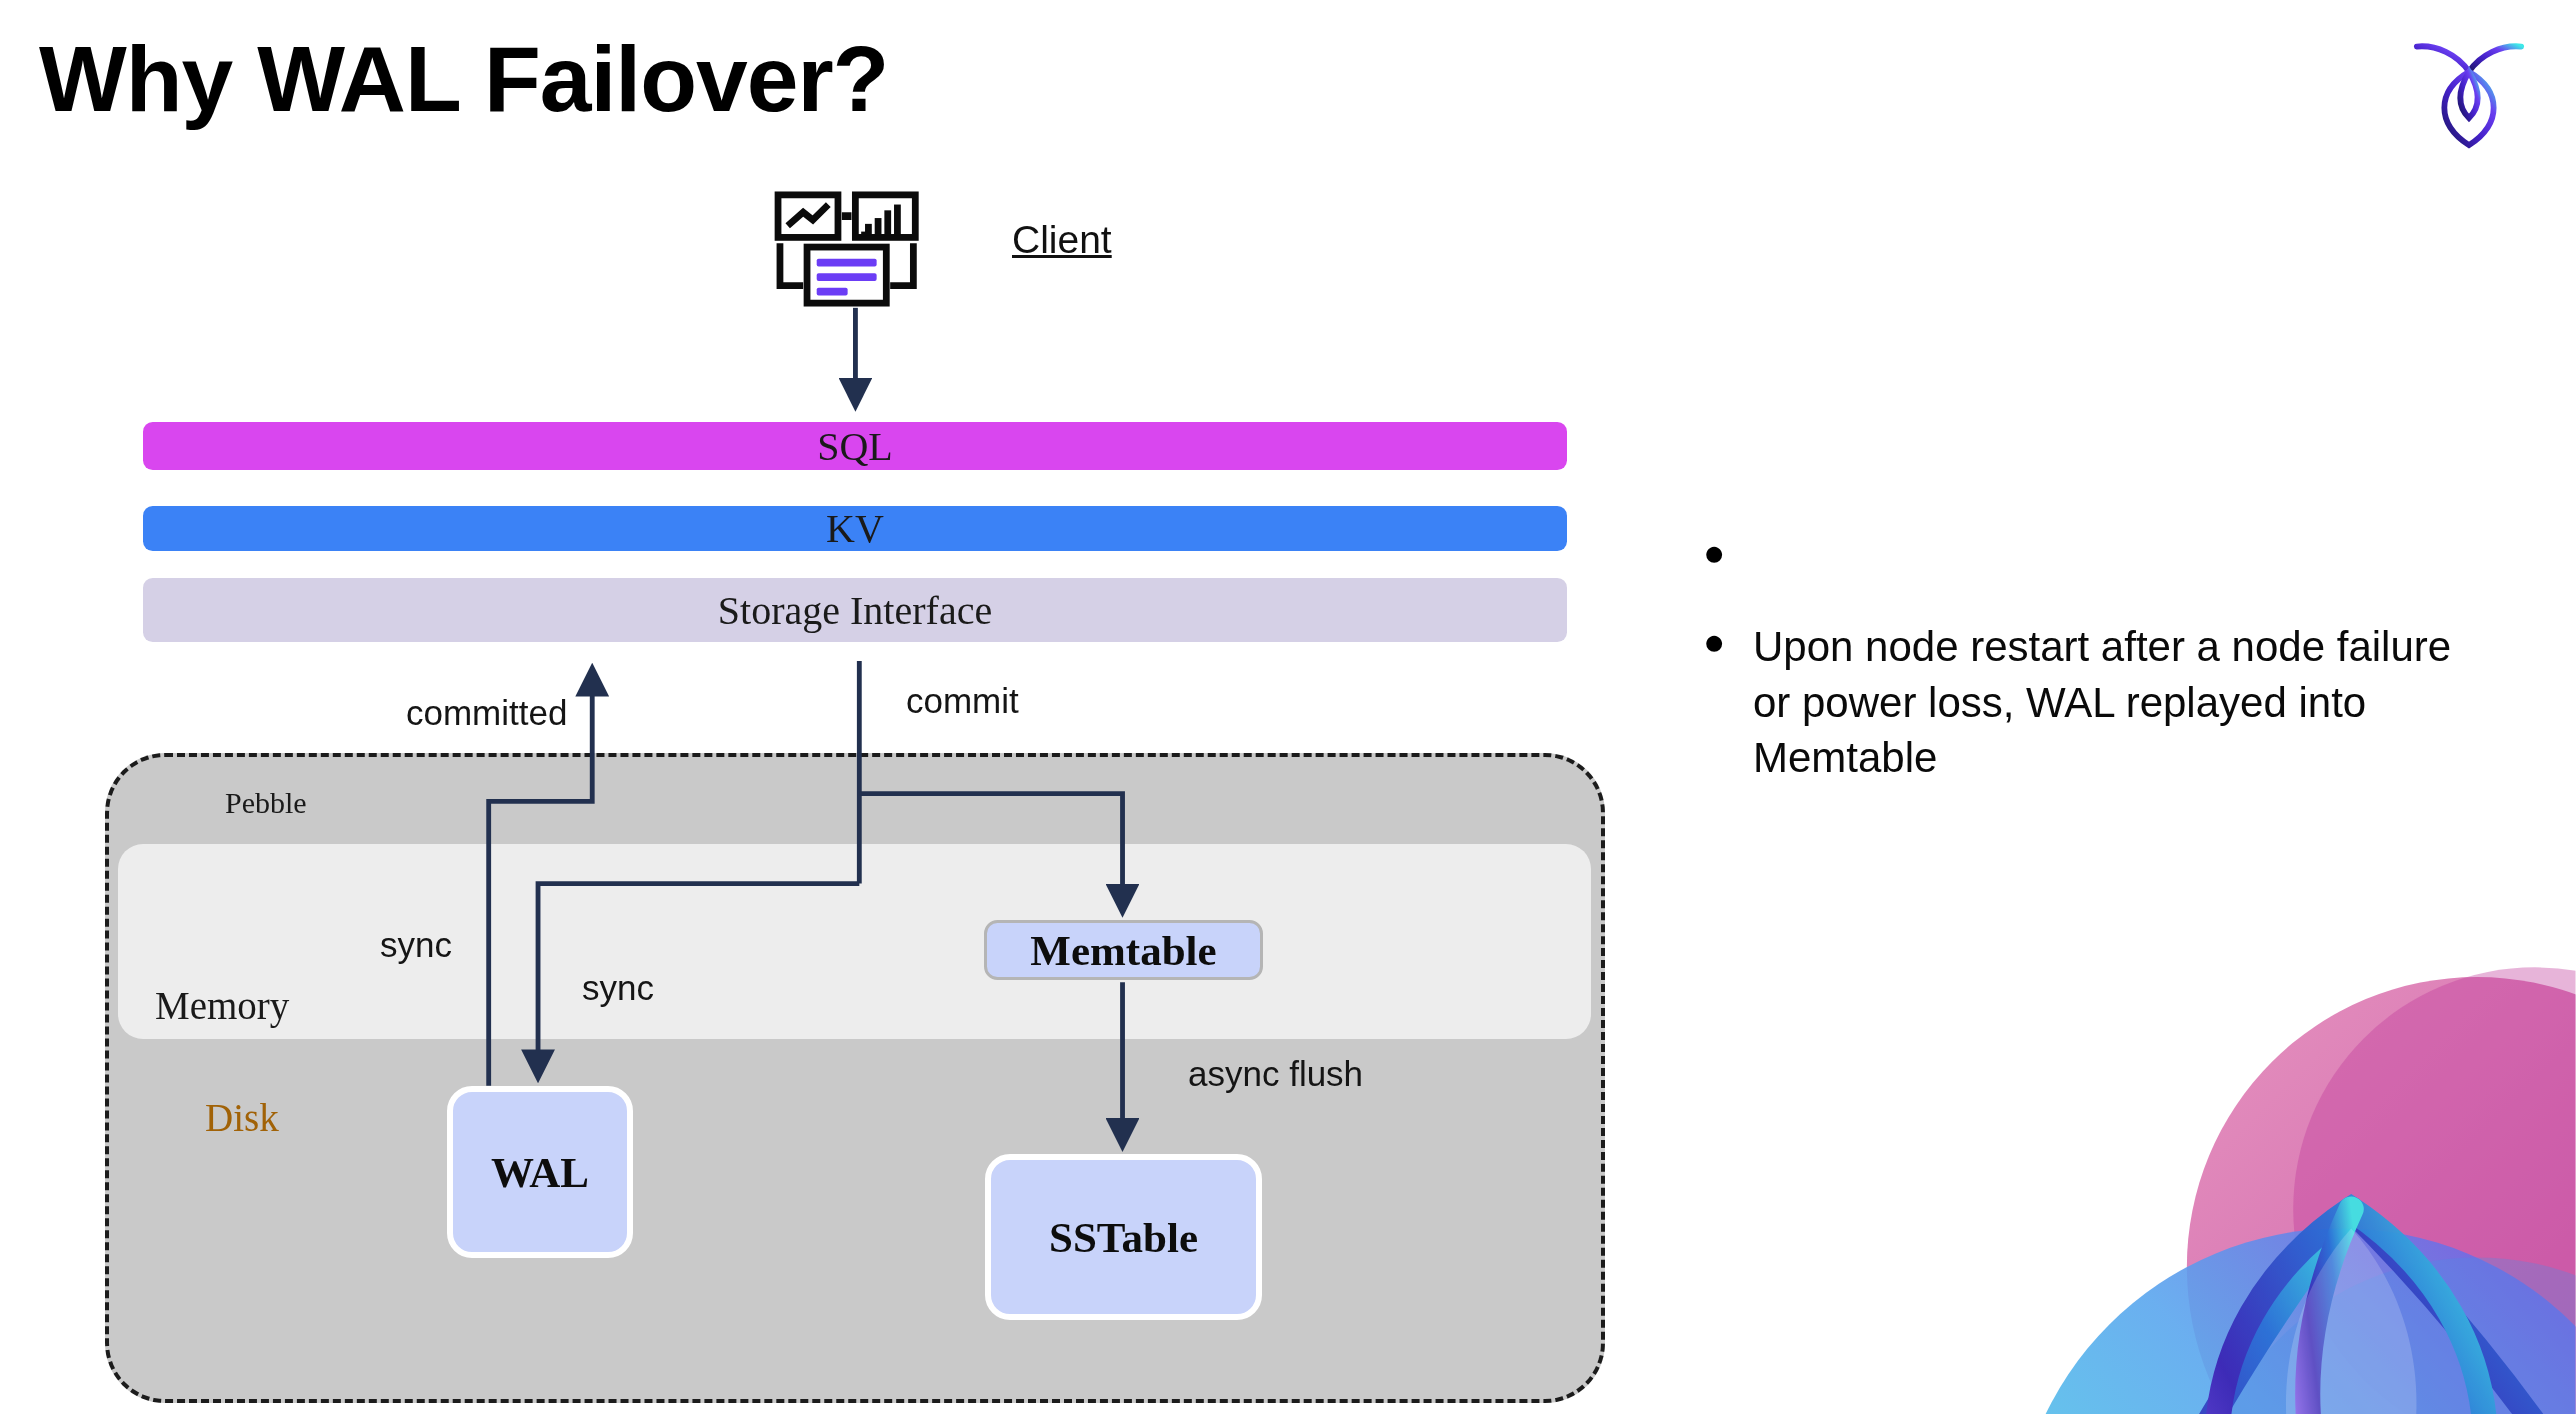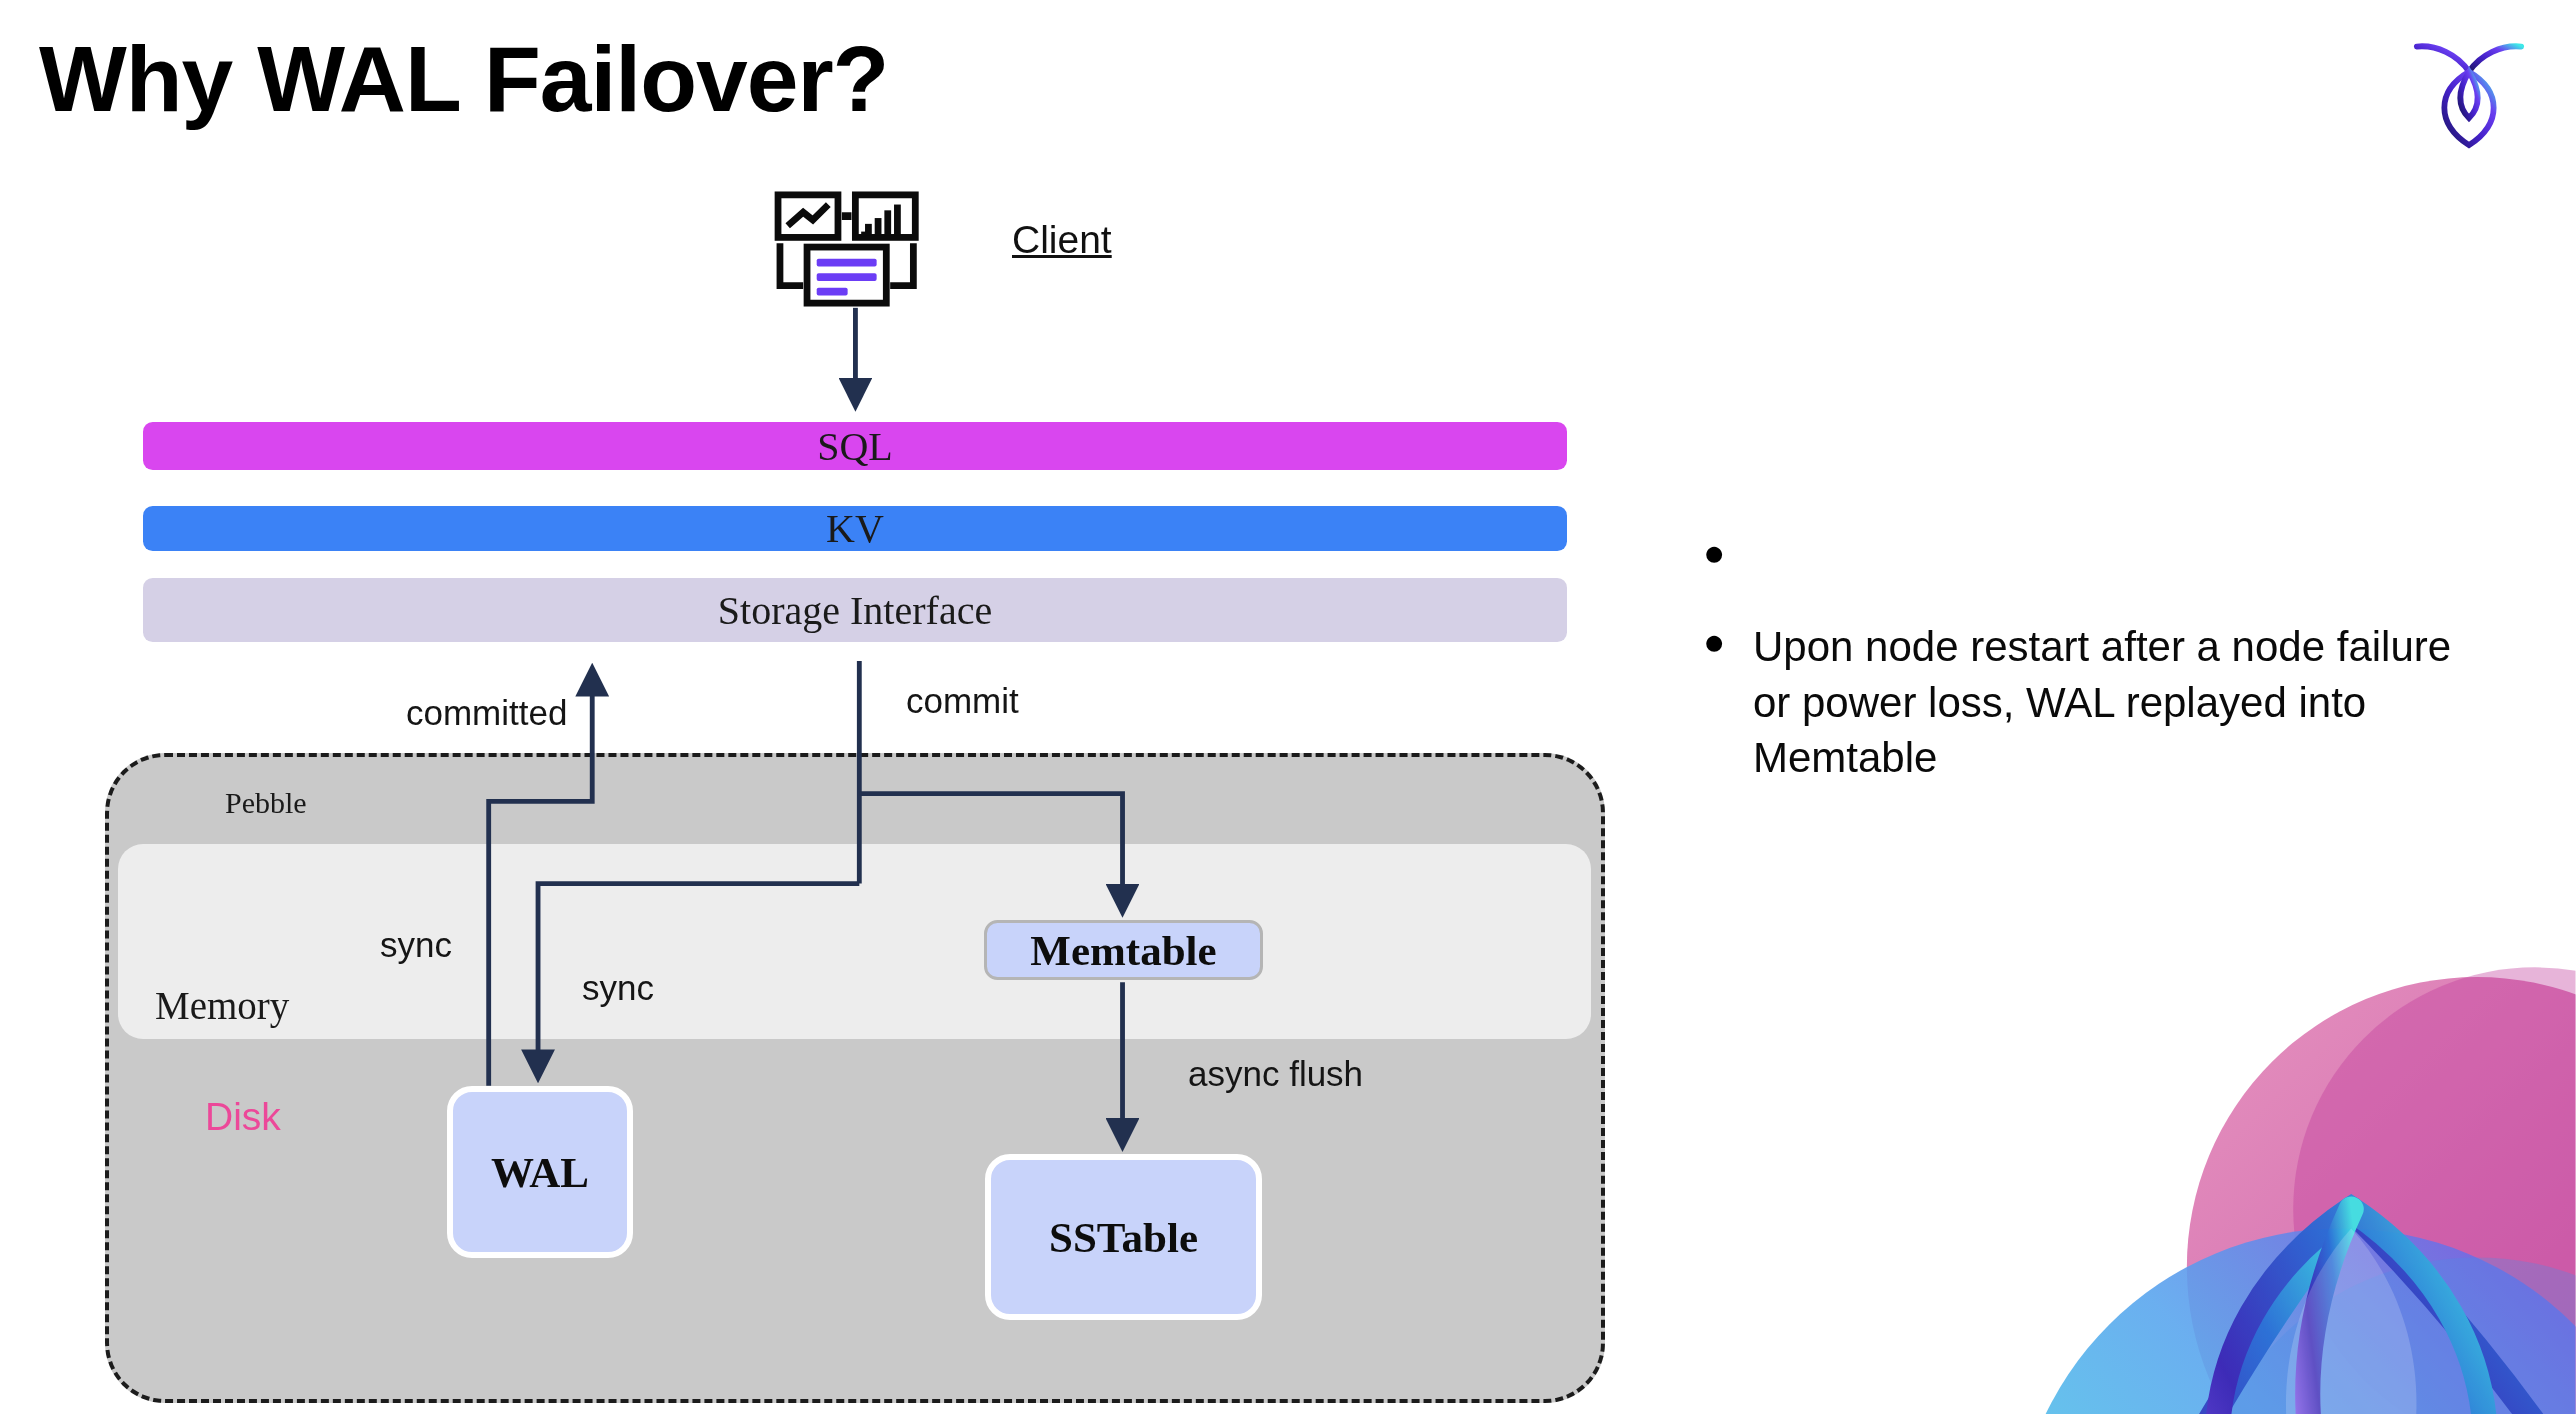--- a/index.html
+++ b/index.html
@@ -63,22 +63,22 @@
   
   #memory-band{
     left:118px; top:844px; width:1473px; height:195px;
     background:#ededed; border-radius:25px;
   }
   #memory-label{
     left:155px; top:983px; font-size:39px; color:#1a1a1a;
     font-family:"Liberation Serif", serif;
   }
   #disk-label{
-    left:205px; top:1095px; font-size:39px; color:#ec4899;
-    font-family:Liberation Sans, sans-serif;
+    left:205px; top:1095px; font-size:39px; color:#a16207;
+    font-family:Liberation Serif, serif;
   }
 
   
   .node-box{
     display:flex;align-items:center;justify-content:center;
     background:#c8d3fa;
     font-family:"Liberation Serif", serif;
     font-weight:bold; font-size:43px; color:#0d0d0d;
     box-sizing:border-box;
   }

